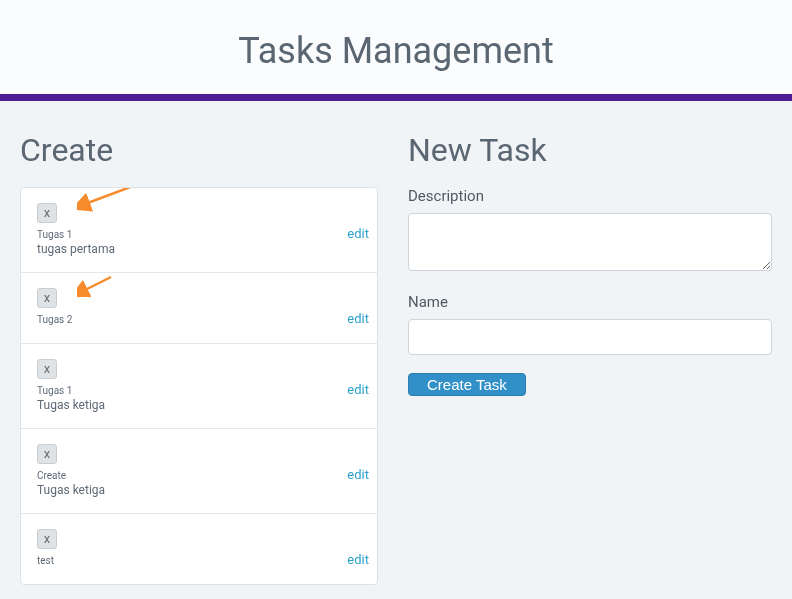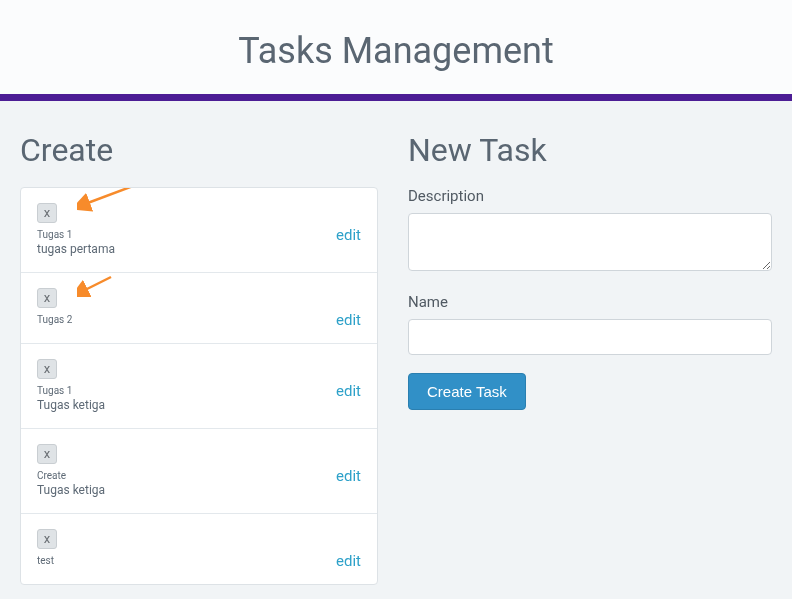--- a/index.html
+++ b/index.html
@@ -73,24 +73,24 @@
       font-size: 10px;
       color: #5e6a76;
       margin-bottom: 2px;
     }
     .task-desc {
       font-size: 12px;
       color: #5e6a76;
     }
     .edit-link {
       position: absolute;
-      right: 16px;
+      right: 8px;
       top: 38px;
       color: #2ea1c9;
-      font-size: 15px;
+      font-size: 13px;
       text-decoration: none;
       cursor: pointer;
     }
     .form-label {
       font-size: 15px;
       color: #515a63;
       margin-bottom: 8px;
       display: block;
     }
     .form-group {
@@ -111,21 +111,21 @@
     }
     textarea.form-control {
       height: 58px;
       resize: both;
     }
     .btn-primary {
       background: #3190c7;
       color: #fff;
       border: 1px solid #2a7fb0;
       border-radius: 4px;
-      padding: 9px 18px;
+      padding: 2px 18px;
       font-size: 15px;
       cursor: pointer;
     }
     .arrow-annotation {
       position: absolute;
       pointer-events: none;
     }
   </style>
 </head>
 <body>

